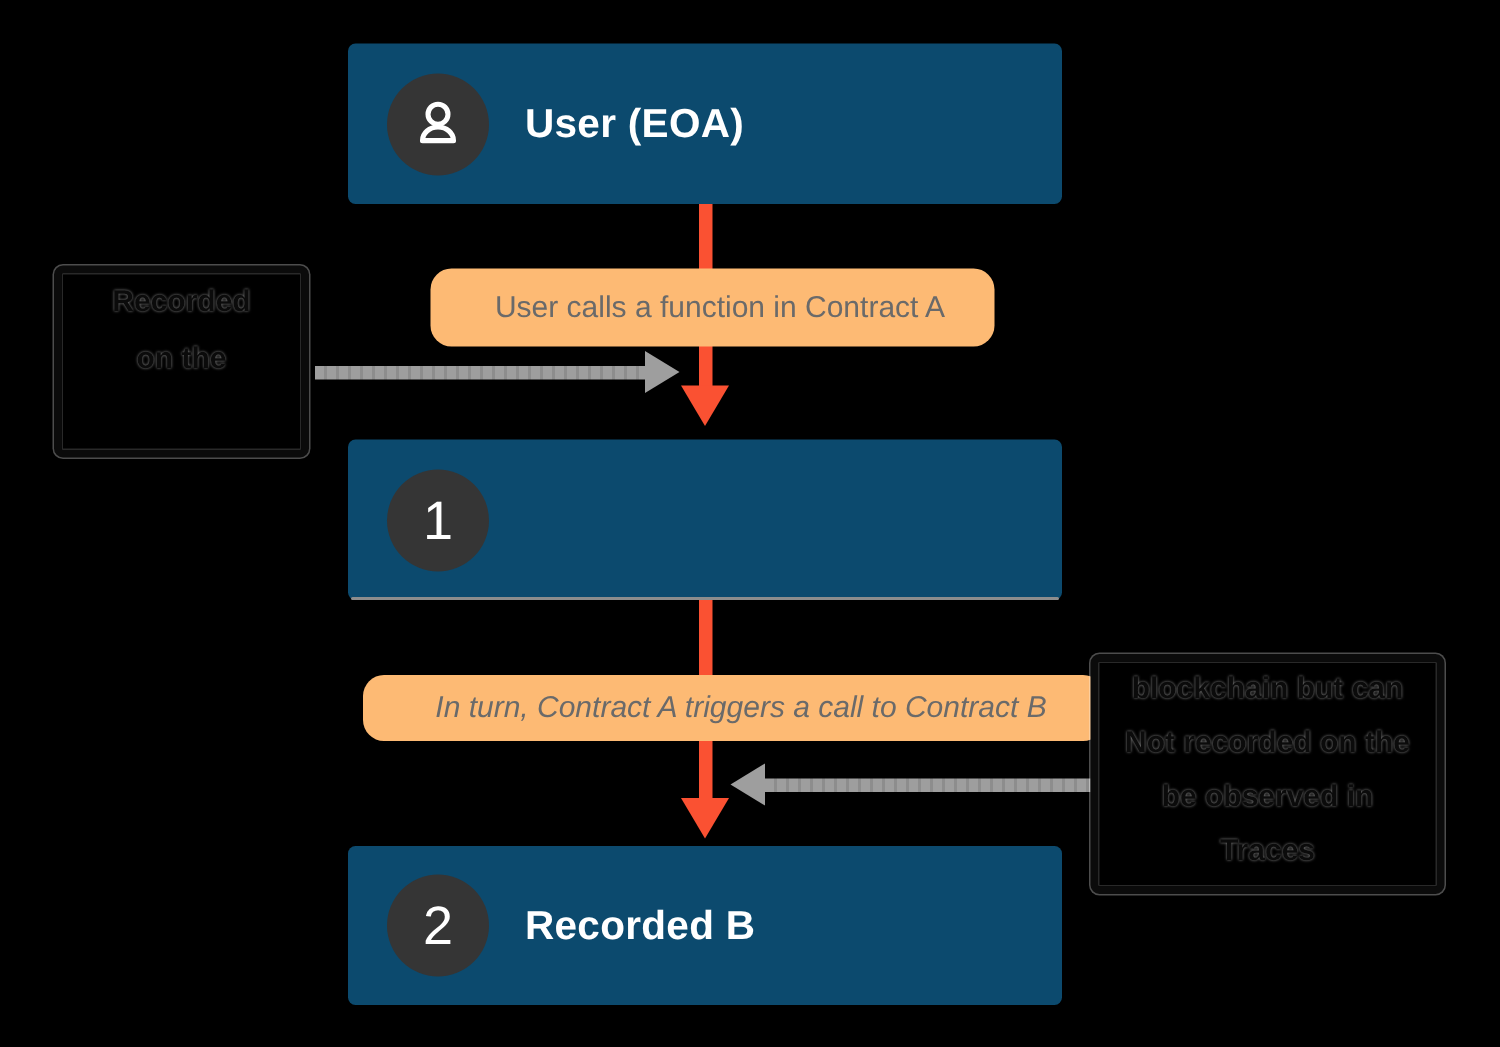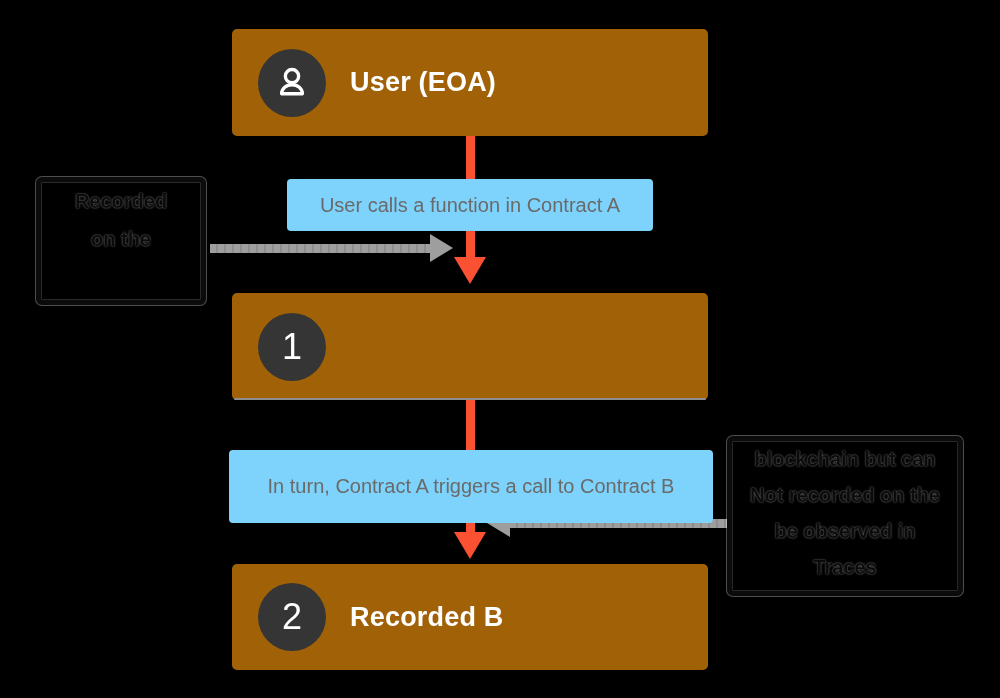--- a/index.html
+++ b/index.html
@@ -3,39 +3,39 @@
 <meta charset="utf-8">
 <style>
   html,body { margin:0; padding:0; background:#000; }
   #stage {
     position:relative; width:1000px; height:698px; background:#000000;
     overflow:hidden; font-family:"Liberation Sans","DejaVu Sans",sans-serif;
   }
   
   .node {
     position:absolute; left:232px; width:476px; height:107px;
-    background:#a16207; border-radius:5px;
+    background:#0c4a6e; border-radius:5px;
     display:flex; align-items:center; padding-left:26px; box-sizing:border-box;
     z-index:2;
   }
   .badge {
     width:68px; height:68px; border-radius:50%; background:#353535;
     display:flex; align-items:center; justify-content:center; flex:0 0 68px;
   }
   .badge-num { color:#ffffff; font-size:36px; font-weight:500; line-height:1; }
   .node-title { color:#ffffff; font-size:27px; font-weight:700; margin-left:24px; letter-spacing:0.2px; }
   .node-underline {
     position:absolute; left:2px; right:2px; bottom:0; height:2px;
     background:#8d8d8d; border-radius:1px;
   }
   
   .edge-label {
-    position:absolute; background:#7dd3fc; color:#6a6a6a; font-size:20px;
+    position:absolute; background:#fdba74; color:#6a6a6a; font-size:20px;
     display:flex; align-items:center; justify-content:center;
-    z-index:3; border-radius:4px; text-align:center;
+    z-index:3; border-radius:14px; text-align:center;padding-left:10px;
   }
   
   .o-tail { position:absolute; width:9px; background:#fa5132; z-index:1; }
   .o-head {
     position:absolute; width:0; height:0; z-index:1;
     border-left:16px solid transparent; border-right:16px solid transparent;
     border-top:27px solid #fa5132;
   }
   
   .g-tail {
@@ -100,21 +100,21 @@
     <div class="note-line">on the</div>
   </div>
 
   <div class="node" style="top:293px;">
     <div class="badge">
       <span class="badge-num">1</span>
     </div>
     <div class="node-underline"></div>
   </div>
 
-  <div class="edge-label" style="left:229px; top:450px; width:484px; height:73px;">In turn, Contract A triggers a call to Contract B</div>
+  <div class="edge-label" style="left:242px; top:450px; width:484px; height:44px;font-style:italic;">In turn, Contract A triggers a call to Contract B</div>
 
   <div class="note note-right" style="left:727px; top:436px; width:236px; height:160px;">
     <div class="note-line">blockchain but can</div>
     <div class="note-line">Not recorded on the</div>
     <div class="note-line">be observed in</div>
     <div class="note-line">Traces</div>
   </div>
 
   <div class="node" style="top:564px; height:106px;">
     <div class="badge">

